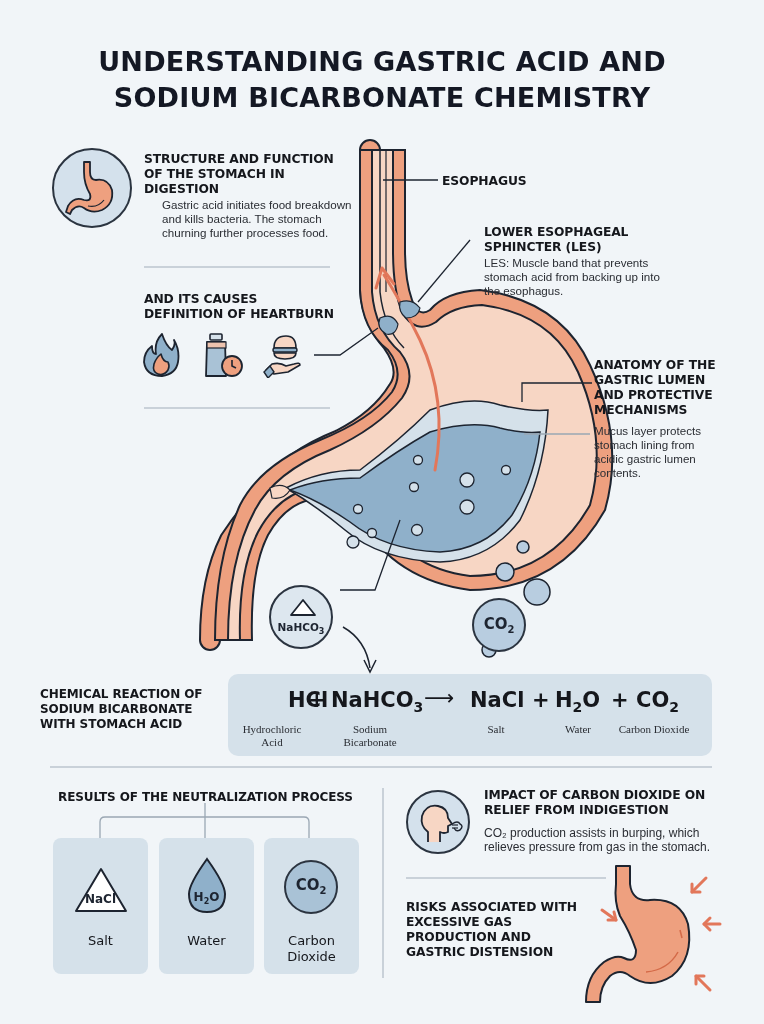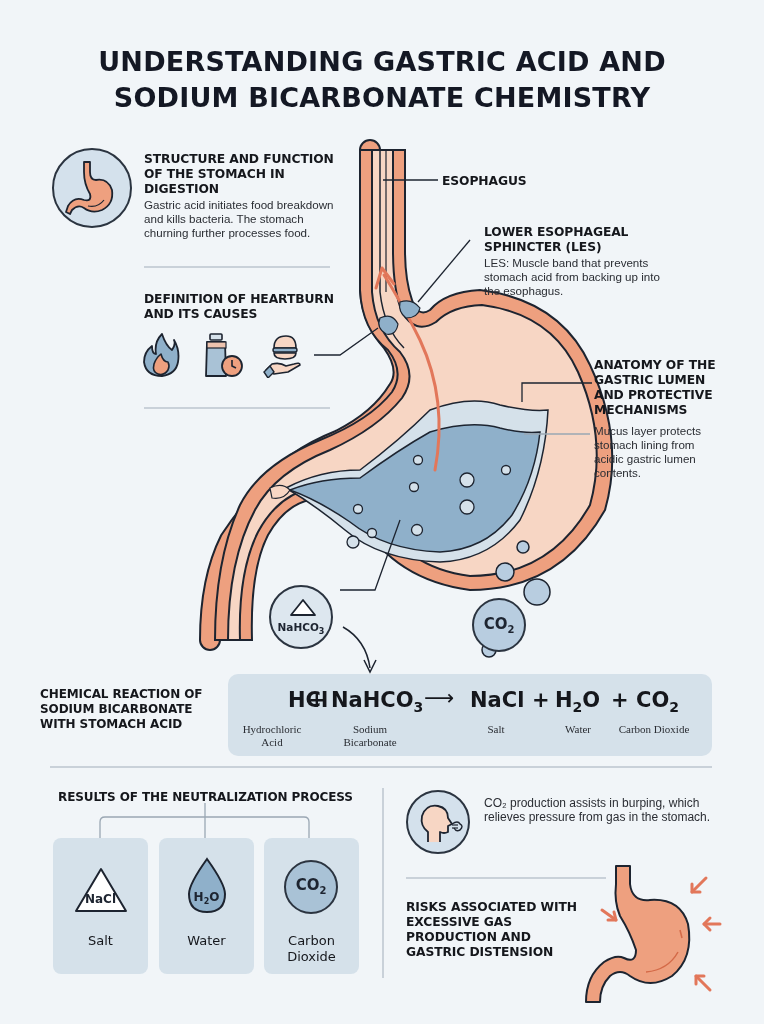--- a/index.html
+++ b/index.html
@@ -170,32 +170,32 @@
     <path d="M 26 4 L 26 14 Q 26 22 32 22 Q 44 20 48 32 Q 50 46 38 52 Q 28 56 20 50 Q 14 46 8 52 L 6 56 L 2 54 L 4 48 Q 10 38 20 42 Q 28 44 26 36 Q 20 26 20 14 L 20 4 Z" fill="#eea07f" stroke="#1d2430" stroke-width="1.8" stroke-linejoin="round"></path>
     <path d="M 24 48 Q 34 50 40 42" fill="none" stroke="#1d2430" stroke-width="1.2"></path>
   </svg>
 </div>
 <div class="abs" style="left:144px;top:152px;width:210px;">
   <div class="h">
     <div>STRUCTURE AND FUNCTION</div>
     <div>OF THE STOMACH IN</div>
     <div>DIGESTION</div>
   </div>
-  <div class="p" style="margin-top:1px;">
+  <div class="p" style="margin-top:1px;margin-left:18px;">
     <div>Gastric acid initiates food breakdown</div>
     <div>and kills bacteria. The stomach</div>
     <div>churning further processes food.</div>
   </div>
 </div>
 
 <div class="abs divider" style="left:144px;top:266px;width:186px;"></div>
 
 <div class="abs h" style="left:144px;top:292px;width:220px;">
+  <div>AND ITS CAUSES</div>
   <div>DEFINITION OF HEARTBURN</div>
-  <div>AND ITS CAUSES</div>
 </div>
 <svg class="abs" style="left:142px;top:332px" width="38" height="46" viewBox="0 0 38 46">
   <path d="M 20 2 Q 24 14 30 18 Q 34 12 32 8 Q 38 18 36 30 Q 34 42 20 44 Q 4 44 2 30 Q 2 20 10 14 Q 10 22 14 22 Q 12 10 20 2 Z" fill="#8fb0ca" stroke="#1d2430" stroke-width="1.8" stroke-linejoin="round"></path>
   <path d="M 19 22 Q 21 30 26 30 Q 28 34 26 38 Q 22 44 16 42 Q 10 40 12 32 Q 14 26 19 22 Z" fill="#eea07f" stroke="#1d2430" stroke-width="1.6" stroke-linejoin="round"></path>
 </svg>
 <svg class="abs" style="left:202px;top:332px" width="44" height="48" viewBox="0 0 44 48">
   <rect x="8" y="2" width="12" height="6" rx="1" fill="#d5e1ea" stroke="#1d2430" stroke-width="1.6"></rect>
   <path d="M 5 10 L 23 10 L 24 44 L 4 44 Z" fill="#a9c2d6" stroke="#1d2430" stroke-width="1.8" stroke-linejoin="round"></path>
   <rect x="5" y="10" width="19" height="6" fill="#eec3ae" stroke="#1d2430" stroke-width="1.2"></rect>
   <circle cx="30" cy="34" r="10" fill="#eea07f" stroke="#1d2430" stroke-width="1.8"></circle>
@@ -321,20 +321,24 @@
 
 <div class="abs circle-icon" style="left:406px;top:790px;width:64px;height:64px;">
   <svg class="abs" style="left:6px;top:6px" width="52" height="52" viewBox="0 0 52 52">
     <path d="M 14 44 L 14 34 Q 6 28 8 18 Q 12 6 24 8 Q 34 10 34 20 L 38 26 L 34 28 L 34 34 Q 30 36 26 34 L 26 44" fill="#f7d6c4" stroke="#1d2430" stroke-width="1.8" stroke-linejoin="round"></path>
     <path d="M 38 26 Q 44 22 46 26 Q 50 28 46 32 Q 42 34 40 30" fill="none" stroke="#1d2430" stroke-width="1.4"></path>
     <line x1="38" y1="27" x2="44" y2="27" stroke="#1d2430" stroke-width="1.2"></line>
     <line x1="38" y1="30" x2="44" y2="30" stroke="#1d2430" stroke-width="1.2"></line>
   </svg>
 </div>
 <div class="abs" style="left:484px;top:788px;width:260px;">
+  <div class="h">
+    <div>IMPACT OF CARBON DIOXIDE ON</div>
+    <div>RELIEF FROM INDIGESTION</div>
+  </div>
   <div class="p" style="margin-top:8px;font-size:12px;">
     <div>CO₂ production assists in burping, which</div>
     <div>relieves pressure from gas in the stomach.</div>
   </div>
 </div>
 
 <div class="abs divider" style="left:406px;top:877px;width:200px;"></div>
 
 <div class="abs h" style="left:406px;top:900px;width:180px;">
   <div>RISKS ASSOCIATED WITH</div>

